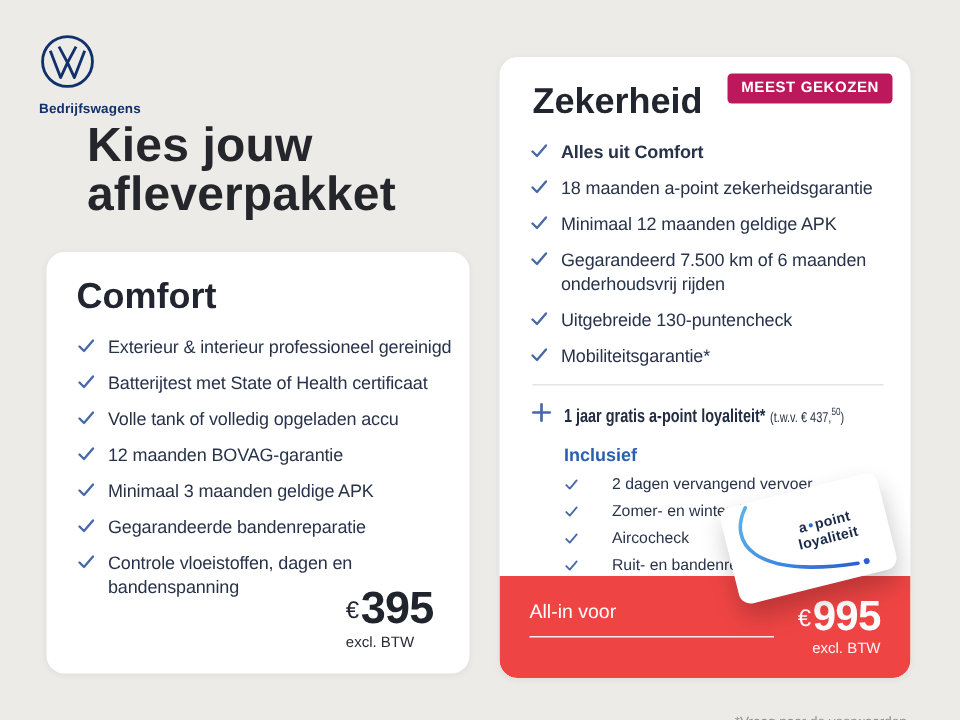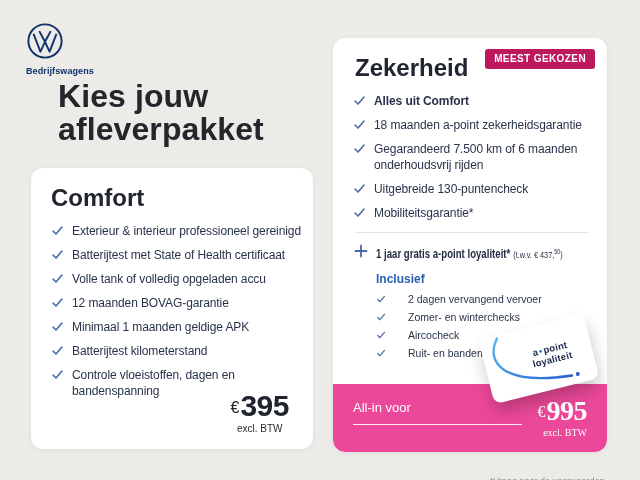--- a/index.html
+++ b/index.html
@@ -24,21 +24,21 @@
   .card-title{margin:16px 22px 0 20px;font-size:24px;font-weight:600;color:#212530;}
   .card-zekerheid .card-title{margin-left:22px;}
 
   .check-list{list-style:none;margin:11px 0 0;padding:0 8px 0 20px;}
   .card-zekerheid .check-list{}
   .check-item{display:flex;gap:8px;margin-bottom:8px;font-size:12px;line-height:16px;
               color:#28334A;font-weight:500;letter-spacing:-.1px;}
   .check-item.bold{font-weight:700;}
   .ck-wrap{flex:0 0 13px;height:13px;margin-top:1px;}
 
-  .price-block{position:absolute;right:24px;bottom:15px;text-align:center;color:#20242C;}
+  .price-block{position:absolute;right:24px;bottom:15px;text-align:left;color:#20242C;}
   .price-cur{font-size:16px;font-weight:500;vertical-align:3px;margin-right:1px;}
   .price-amt{font-size:30px;font-weight:600;letter-spacing:-.5px;}
   .price-note{font-size:10px;color:#272B33;margin-top:0;}
 
   .badge{position:absolute;top:11px;right:12px;background:#be185d;color:#fff;
          font-size:10px;font-weight:700;letter-spacing:.4px;padding:4px 9px 5px;
          border-radius:3px;z-index:4;}
 
   .divider{border:0;border-top:1px solid #E6E4E0;margin:11px 18px 11px 22px;}
 
@@ -60,27 +60,27 @@
   .loyalty-card{position:absolute;left:152px;top:288px;width:108px;height:66px;
                 background:#fff;border-radius:8px;transform:rotate(-14deg);
                 box-shadow:0 9px 16px rgba(0,0,0,.22);z-index:6;}
   .loyalty-svg{position:absolute;left:0;top:0;}
   .loyalty-text{position:absolute;left:34px;top:20px;width:66px;text-align:center;
                 font-size:9.5px;font-weight:700;color:#1B2A4A;line-height:11px;
                 letter-spacing:.2px;}
   .loyalty-dot{color:#2D6CE0;margin:0 1px;}
 
   
-  .zfooter{position:absolute;left:0;right:0;bottom:0;height:57px;background:#ec4899;
+  .zfooter{position:absolute;left:0;right:0;bottom:0;height:57px;background:#ef4444;
            border-radius:0 0 12px 12px;display:flex;align-items:flex-start;
            padding:11px 20px 0 20px;z-index:3;}
   .zf-left{flex:1;padding-top:5px;}
   .zf-label{color:#fff;font-size:13px;font-weight:500;}
   .zf-rule{border-bottom:1.5px solid rgba(255,255,255,.9);margin-top:9px;margin-right:16px;}
-  .zf-price{text-align:right;color:#fff;font-family:Liberation Serif, serif;}
+  .zf-price{text-align:right;color:#fff;}
   .zf-cur{font-size:16px;font-weight:500;vertical-align:3px;margin-right:1px;}
   .zf-amt{font-size:28px;font-weight:600;letter-spacing:-.5px;}
   .zf-note{font-size:10px;color:rgba(255,255,255,.96);margin-top:0;}
 
   .footnote{position:absolute;right:33px;top:476px;font-size:9px;color:#8F8E89;}
 
   .hidden-defs{position:absolute;width:0;height:0;overflow:hidden;}
 </style>
 </head>
 <body>
@@ -136,27 +136,27 @@
       <li class="check-item">
         <svg class="ck-wrap">
             <use href="#sym-check"></use>
           </svg>
         <span>12 maanden BOVAG-garantie</span>
         </li>
       <li class="check-item">
         <svg class="ck-wrap">
             <use href="#sym-check"></use>
           </svg>
-        <span>Minimaal 1 maanden geldige APK</span>
-        </li>
-      <li class="check-item">
-        <svg class="ck-wrap">
-            <use href="#sym-check"></use>
-          </svg>
-        <span>Batterijtest kilometerstand</span>
+        <span>Minimaal 3 maanden geldige APK</span>
+        </li>
+      <li class="check-item">
+        <svg class="ck-wrap">
+            <use href="#sym-check"></use>
+          </svg>
+        <span>Gegarandeerde bandenreparatie</span>
         </li>
       <li class="check-item">
         <svg class="ck-wrap">
             <use href="#sym-check"></use>
           </svg>
         <span>Controle vloeistoffen, dagen en bandenspanning</span>
         </li>
     </ul>
     <div class="price-block">
       <div><span class="price-cur">€</span><span class="price-amt">395</span></div>
@@ -172,20 +172,26 @@
         <svg class="ck-wrap">
             <use href="#sym-check"></use>
           </svg>
         <span>Alles uit Comfort</span>
         </li>
       <li class="check-item">
         <svg class="ck-wrap">
             <use href="#sym-check"></use>
           </svg>
         <span>18 maanden a-point zekerheidsgarantie</span>
+        </li>
+      <li class="check-item">
+        <svg class="ck-wrap">
+            <use href="#sym-check"></use>
+          </svg>
+        <span>Minimaal 12 maanden geldige APK</span>
         </li>
       <li class="check-item">
         <svg class="ck-wrap">
             <use href="#sym-check"></use>
           </svg>
         <span>Gegarandeerd 7.500 km of 6 maanden onderhoudsvrij rijden</span>
         </li>
       <li class="check-item">
         <svg class="ck-wrap">
             <use href="#sym-check"></use>

